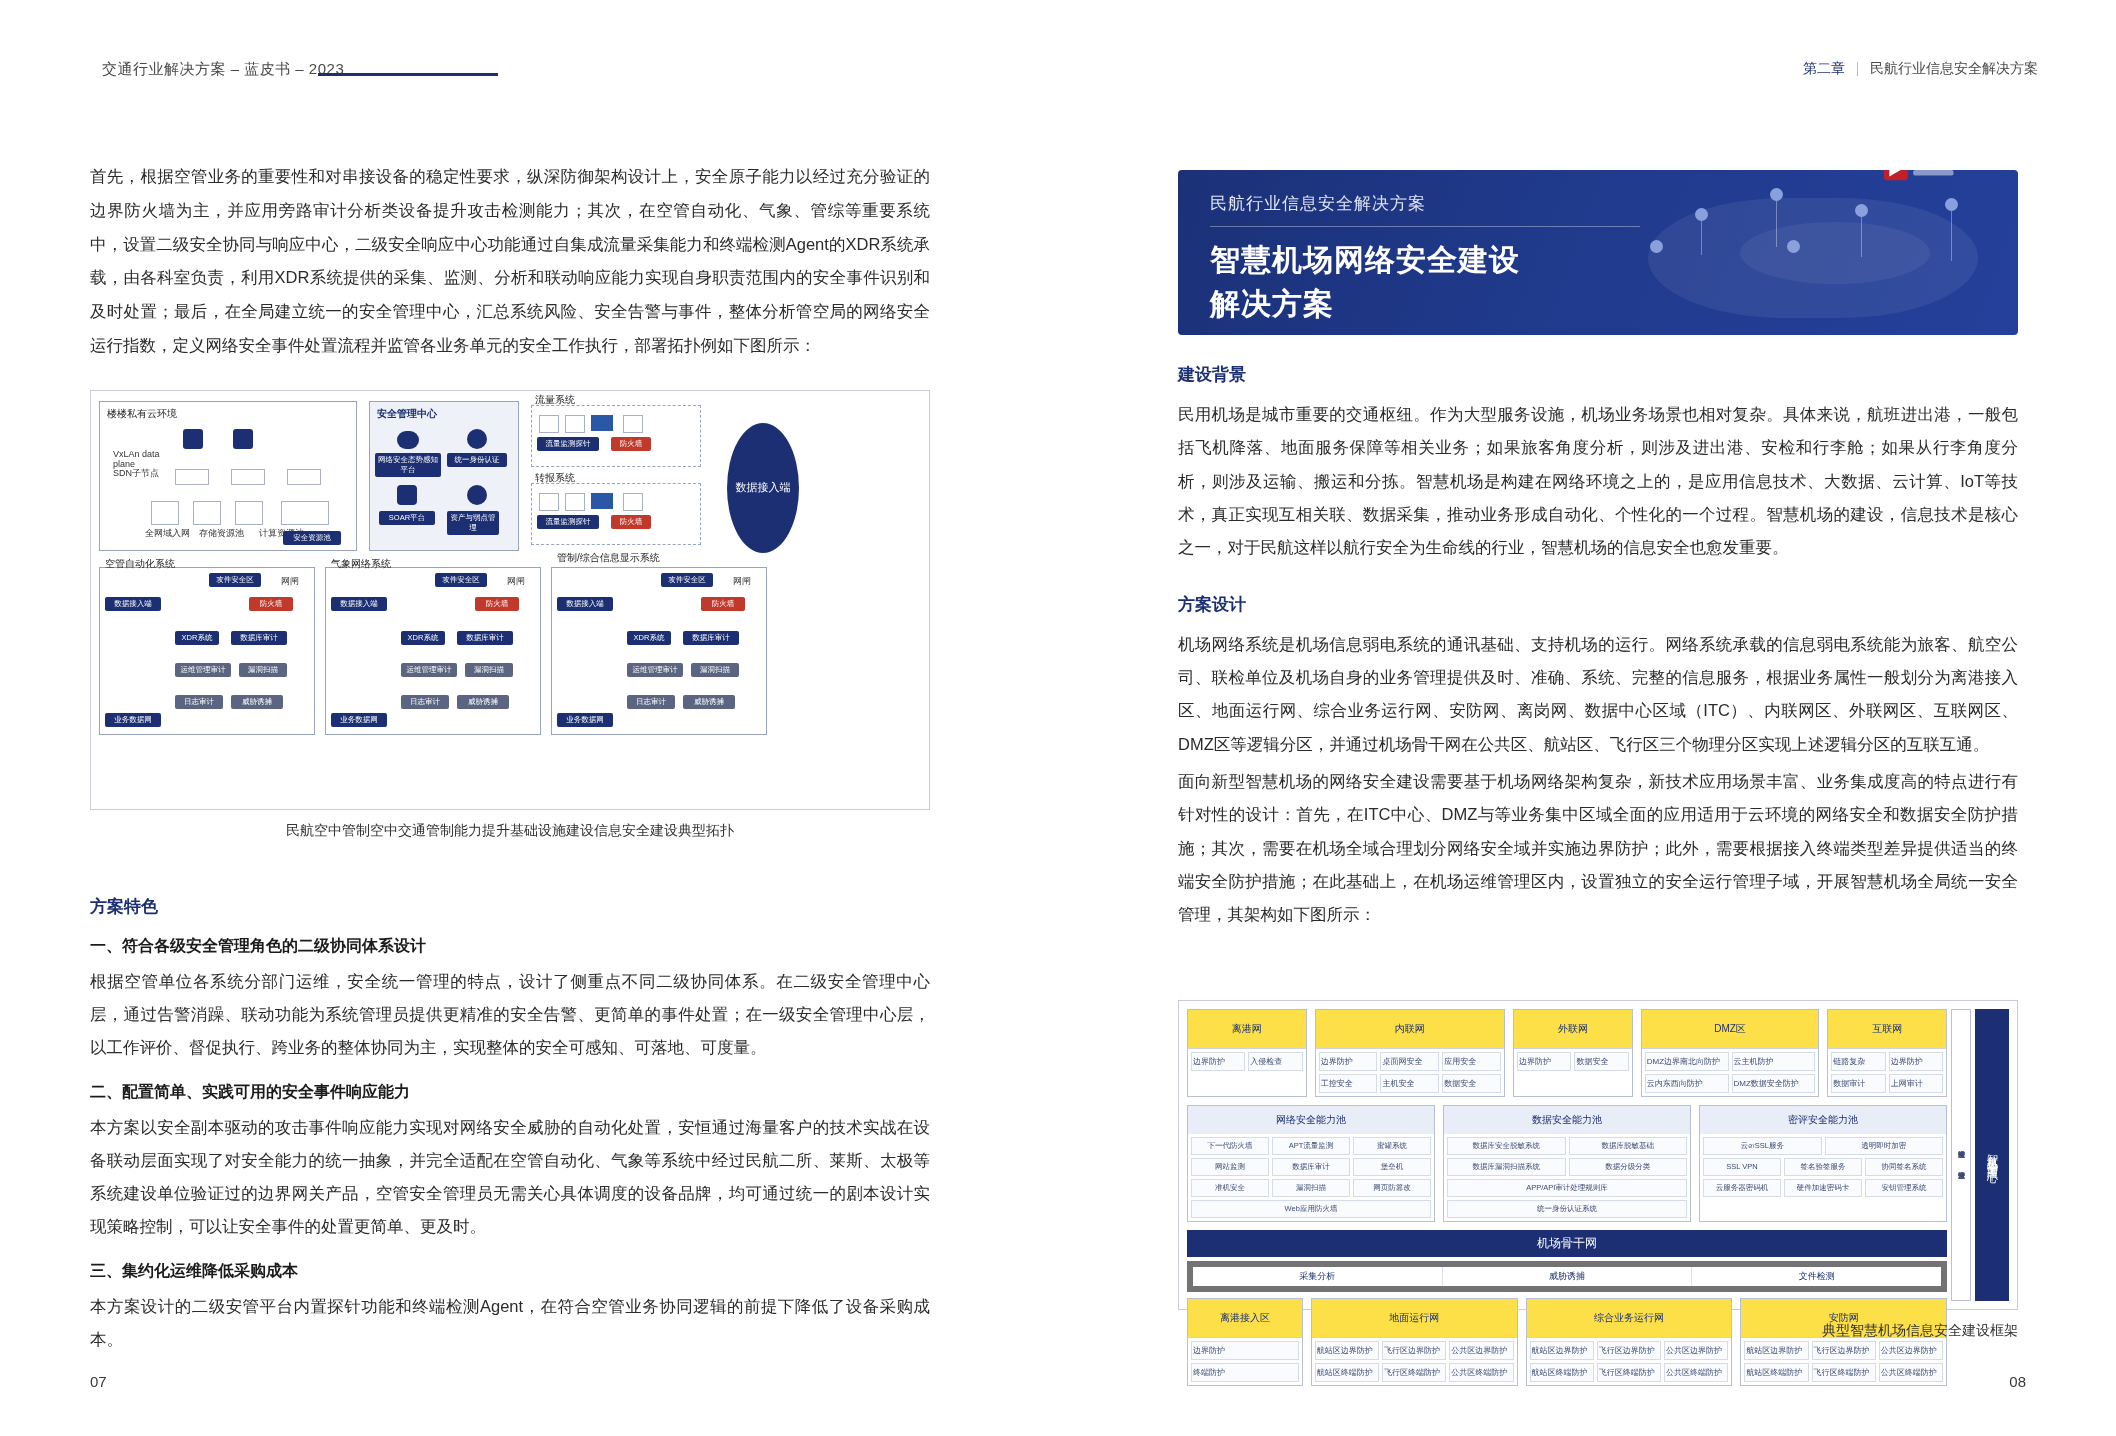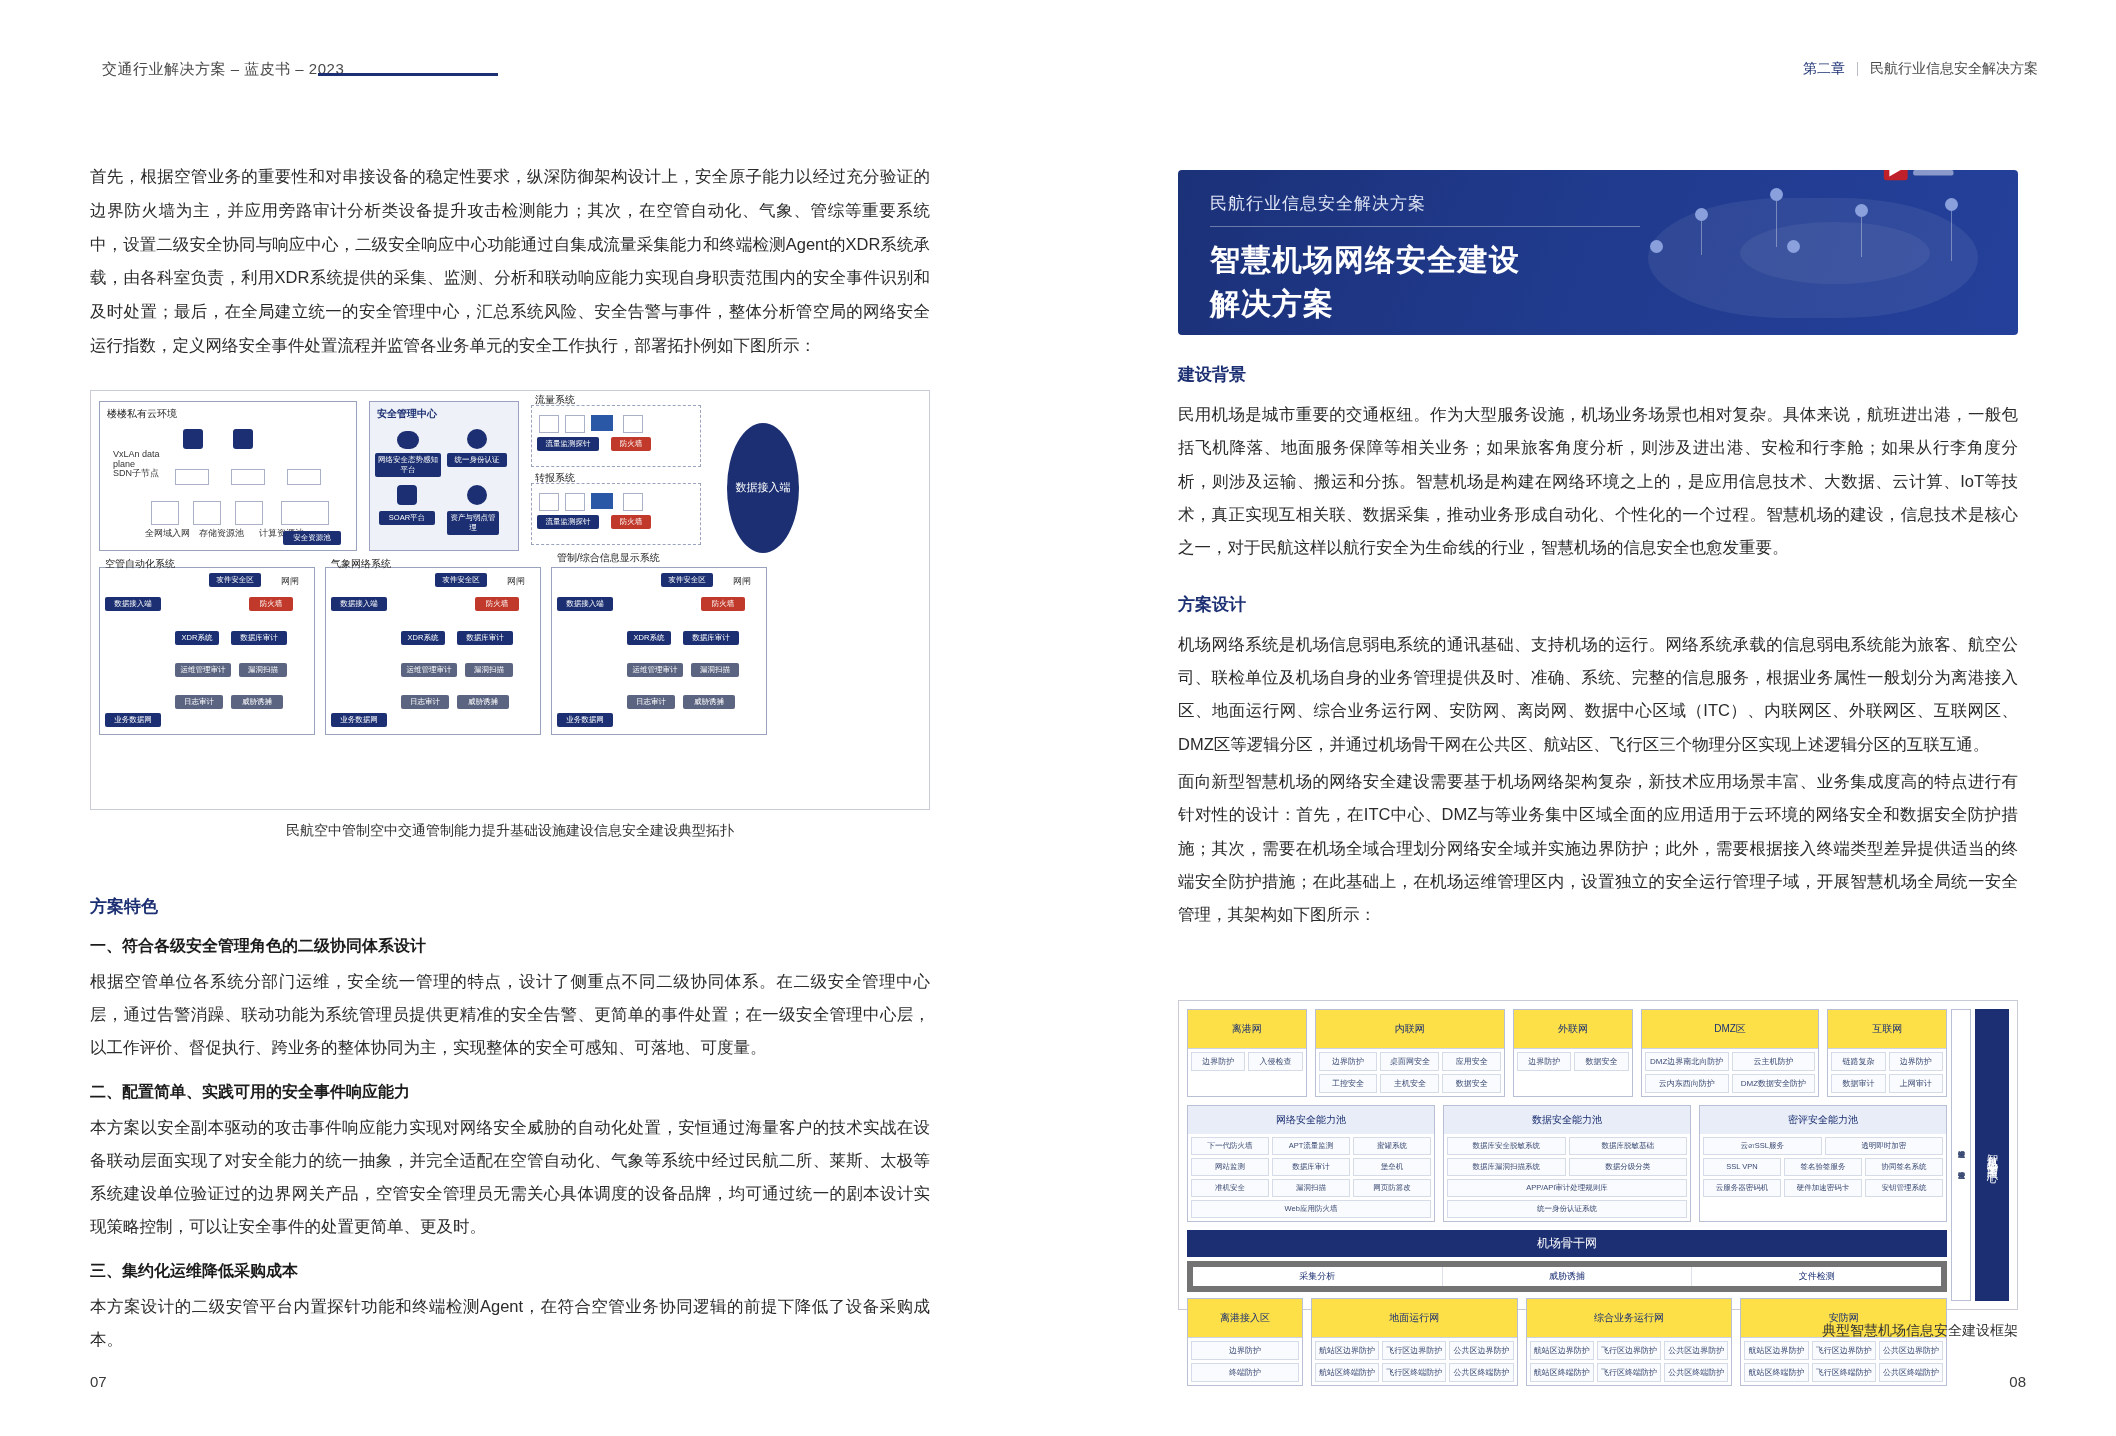--- a/index.html
+++ b/index.html
@@ -59,21 +59,21 @@
   .r-sec p{font-size:16.5px;line-height:2.02;color:#2b2b2b;text-align:justify;margin:0 0 4px 0;}
 
   
   .fw{position:absolute;left:1178px;top:1000px;width:840px;height:310px;border:1px solid #c9ccd6;box-sizing:border-box;background:#fff;padding:8px;}
   .fwcap{position:absolute;left:1178px;top:1322px;width:840px;text-align:right;font-size:14px;color:#333;}
 
   .fw-row{display:flex;gap:8px;}
   .fw-card{flex:1;border:1px solid #b9c0d6;box-sizing:border-box;background:#fff;}
   .fw-card .t{background:#fde047;color:#1b2f72;font-size:10px;text-align:center;padding:12px 0;border-bottom:1px solid #ccd3e6;}
   .fw-card .cells{display:flex;flex-wrap:wrap;padding:3px;gap:3px;}
-  .fw-card .cell{flex:1 1 30%;border:1px solid #d6dbe8;background:#fafbfe;font-size:8px;color:#3a4a73;text-align:center;padding:3px 1px;box-sizing:border-box;white-space:nowrap;overflow:hidden;}
+  .fw-card .cell{flex:1 1 30%;border:1px solid #d6dbe8;background:#fafbfe;font-size:8px;color:#3a4a73;text-align:left;padding:3px 1px;box-sizing:border-box;white-space:nowrap;overflow:hidden;}
   .itc{margin-top:8px;background:#1b2f72;color:#fff;text-align:center;font-size:12px;padding:5px 0;}
   .pool-row{display:flex;gap:8px;margin-top:8px;}
   .pool{flex:1;border:1px solid #b9c0d6;}
   .pool .t{background:#e9edf7;color:#1b2f72;font-size:10px;text-align:center;padding:7px 0;}
   .pool .cells{display:flex;flex-wrap:wrap;padding:3px;gap:3px;}
   .pool .cell{flex:1 1 30%;border:1px solid #d6dbe8;background:#fafbfe;font-size:7.5px;color:#3a4a73;text-align:center;padding:3px 1px;box-sizing:border-box;white-space:nowrap;overflow:hidden;}
   .bone{margin-top:8px;background:#1b2f72;color:#fff;text-align:center;font-size:12px;padding:5px 0;}
   .bone-tags{display:flex;margin-top:4px;border:6px solid #737373;}
   .bone-tags div{flex:1;text-align:center;font-size:9px;color:#1b2f72;padding:3px 0;border-right:1px solid #dde1ee;}
   .bone-tags div:last-child{border-right:none;}

